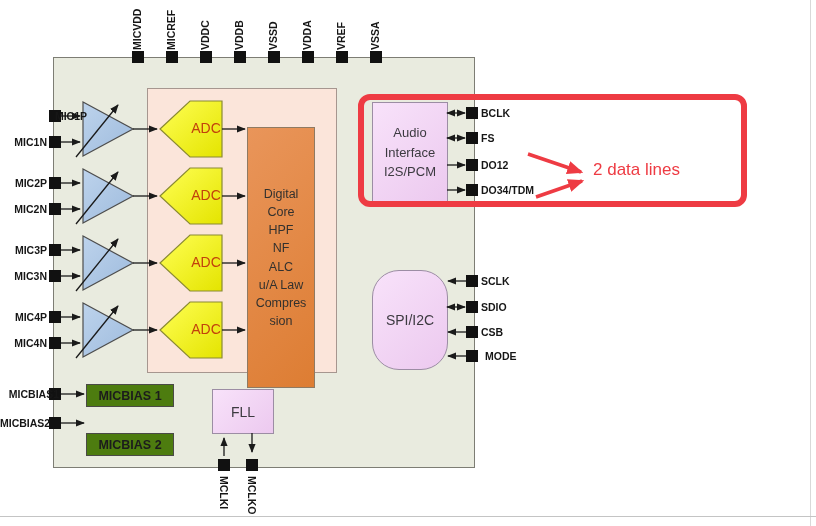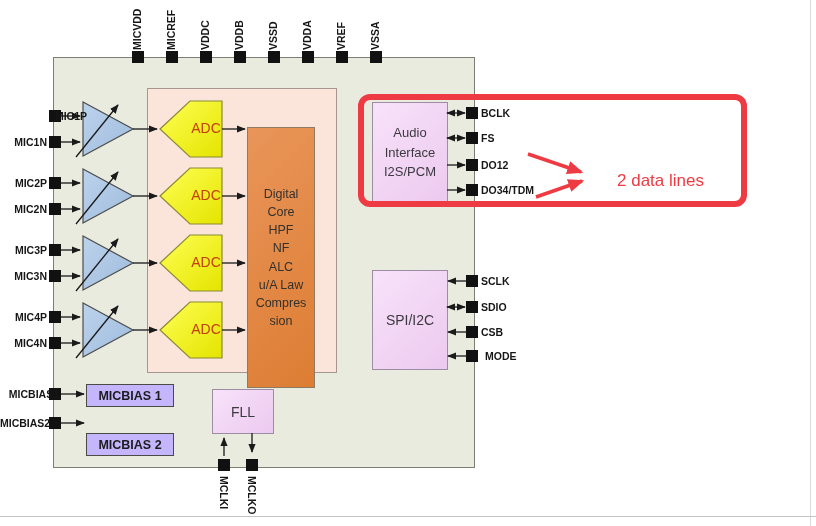--- a/index.html
+++ b/index.html
@@ -7,21 +7,21 @@
          font-family:"Liberation Sans",sans-serif;}
   .abs{position:absolute;}
   .chip{background:#e9ebdf;border:1px solid #7d7d74;}
   .pinkbox{background:#fbe5da;border:1px solid #a6968f;}
   .coreblock{background:linear-gradient(135deg,#e9955a,#dd7d33);border:1px solid #8f7a62;
              color:#33312e;font-size:12.5px;line-height:1.45;display:flex;align-items:center;
              justify-content:center;text-align:center;white-space:pre-line;}
   .lavblock{background:linear-gradient(135deg,#f8e2fa,#ecc9ef);border:1px solid #9c8da4;
             color:#3c3a40;display:flex;align-items:center;justify-content:center;
             text-align:center;white-space:pre-line;}
-  .whitebox{background:#c4b5fd;border:1px solid #4a4a46;color:#1c1c1c;display:flex;
+  .whitebox{background:#4d7c0f;border:1px solid #4a4a46;color:#1c1c1c;display:flex;
             align-items:center;justify-content:center;font-size:12.5px;font-weight:600;}
   .pinlbl{font-size:10.5px;font-weight:700;color:#161616;line-height:13px;}
   .leftlbl{text-align:right;}
   .vtop{writing-mode:vertical-rl;transform:rotate(180deg);}
   .vbot{writing-mode:vertical-rl;}
   .adclbl{font-size:14px;color:#c2410c;font-weight:500;}
   .redrect{border:6px solid #ee3b43;border-radius:12px;}
   .redtext{color:#ee3b43;font-size:17px;font-weight:500;}
   .pageline{background:#d9d9d9;}
   svg{position:absolute;left:0;top:0;}
@@ -42,21 +42,21 @@
 Core
 HPF
 NF
 ALC
 u/A Law
 Compres
 sion</div>
   <div class="abs lavblock" style="left:372px;top:102px;width:74px;height:99px;font-size:13px;line-height:1.5;">Audio
 Interface
 I2S/PCM</div>
-  <div class="abs lavblock" style="left:372px;top:270px;width:74px;height:98px;font-size:14px;">SPI/I2C</div>
+  <div class="abs lavblock" style="left:372px;top:270px;width:74px;height:98px;font-size:14px;border-radius:27px;">SPI/I2C</div>
   <div class="abs lavblock" style="left:212px;top:389px;width:60px;height:43px;font-size:14px;">FLL</div>
   <div class="abs whitebox" style="left:86px;top:384px;width:86px;height:21px;">MICBIAS 1</div>
   <div class="abs whitebox" style="left:86px;top:433px;width:86px;height:21px;">MICBIAS 2</div>
 
   <svg width="816" height="526">
     <defs>
       <marker id="ah" markerWidth="7" markerHeight="5.6" refX="6.3" refY="2.8" orient="auto-start-reverse">
         <path d="M0,0 L7,2.8 L0,5.6 z" fill="#1a1a1a"></path>
       </marker>
       <marker id="ahr" markerWidth="4.6" markerHeight="3.8" refX="3.9" refY="1.9" orient="auto">
@@ -197,15 +197,15 @@
   <div class="abs pinlbl" style="left:481px;top:184px;">DO34/TDM</div>
   <div class="abs pinlbl" style="left:481px;top:275px;">SCLK</div>
   <div class="abs pinlbl" style="left:481px;top:301px;">SDIO</div>
   <div class="abs pinlbl" style="left:481px;top:326px;">CSB</div>
   <div class="abs pinlbl" style="left:485px;top:350px;">MODE</div>
 
   <div class="abs pinlbl vbot" style="left:217px;top:476px;height:42px;">MCLKI</div>
   <div class="abs pinlbl vbot" style="left:245px;top:476px;height:42px;">MCLKO</div>
 
   <div class="abs redrect" style="left:358px;top:94px;width:377px;height:101px;"></div>
-  <div class="abs redtext" style="left:593px;top:171px;margin-left:24px;">2 data lines</div>
+  <div class="abs redtext" style="left:593px;top:160px;">2 data lines</div>
 
 </div>
 
 </body></html>

